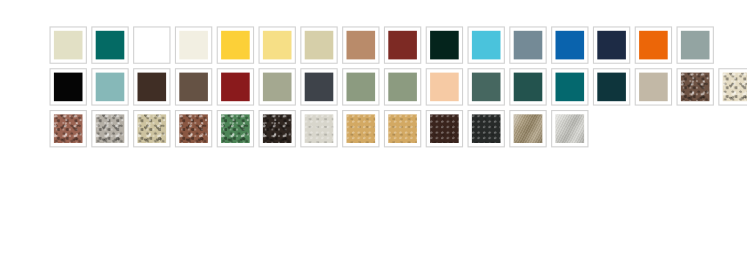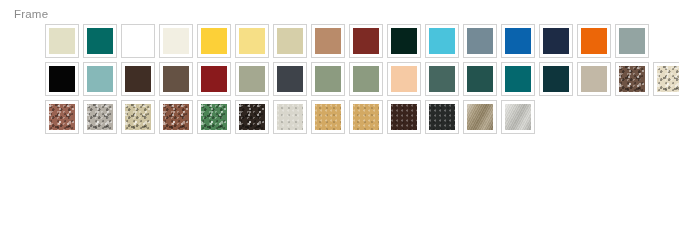--- a/index.html
+++ b/index.html
@@ -103,21 +103,20 @@
       radial-gradient(circle at 70% 62%, rgba(0,0,0,0.16) 0 1px, transparent 1.2px);
     background-size: 5px 5px, 7px 7px;
   }
 </style>
 </head>
 <body>
 
 <div id="picker">
 
   <div id="label-block" style="color: rgb(138, 138, 138);">
-    <span class="lbl-line" id="lbl1">Frame</span>
   </div>
 
   <div id="swatch-area">
       <div class="swatch-row">
         <div class="swatch" title="almond" style="border-color: rgb(210, 210, 210);">
           <span class="swatch-fill" style="background-color: rgb(226, 224, 197);"></span>
         </div>
         <div class="swatch" title="hartford-green" style="border-color: rgb(210, 210, 210);">
           <span class="swatch-fill" style="background-color: rgb(4, 106, 100);"></span>
         </div>

